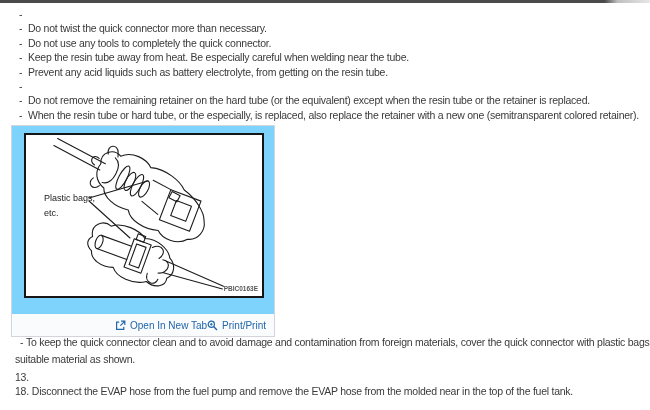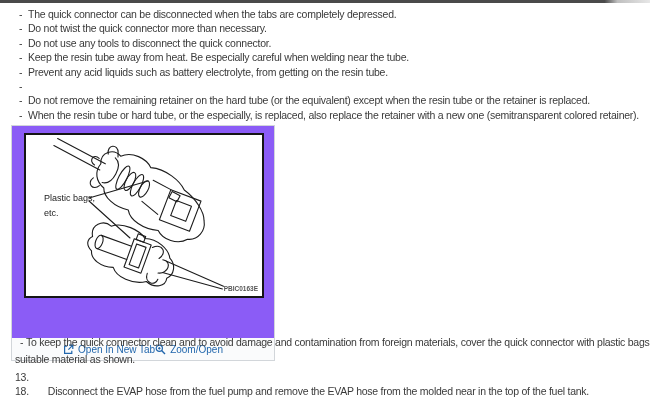--- a/index.html
+++ b/index.html
@@ -8,61 +8,60 @@
     font-family:"Liberation Sans", sans-serif;color:#3a3a3a;overflow:hidden;
   }
   .topbar{
     position:absolute;left:0;top:0;width:650px;height:3px;
     background:linear-gradient(to right,#4a4a4a 0%,#4a4a4a 93%,#bfbfbf 95%,#e7e7e7 100%);
   }
   .notes{position:absolute;left:19px;top:7px;font-size:10.5px;letter-spacing:-0.25px;}
   .note{display:flex;line-height:14.4px;white-space:nowrap;}
   .note .dash{width:9px;flex:0 0 9px;}
   .panel{
-    position:absolute;left:11px;top:125px;width:264px;height:236px;
-    border:1px solid #d2d6da;background:#8b5cf6;box-sizing:border-box;
+    position:absolute;left:11px;top:125px;width:264px;height:212px;
+    border:1px solid #d2d6da;background:#7dd3fc;box-sizing:border-box;
   }
   .imgbox{
     position:absolute;left:12px;top:7px;width:236px;height:161px;
     border:2px solid #151515;background:#ffffff;
   }
   .linkbar{
     position:absolute;left:0;right:0;bottom:0;height:22px;
-    display:flex;justify-content:center;align-items:center;
+    display:flex;justify-content:flex-end;align-items:center;
     padding:0 8px;background:#fafbfc;
   }
   .link{
     display:flex;align-items:center;gap:4px;font-size:10px;color:#2166ac;
     text-decoration:none;cursor:pointer;white-space:nowrap;
   }
   .link svg{display:block;}
   .para{position:absolute;left:15px;top:334px;font-size:10.5px;letter-spacing:-0.25px;line-height:17px;}
   .para .l1{margin-left:5px;white-space:nowrap;}
   .para .l2{white-space:nowrap;}
   .steps{position:absolute;left:15px;top:370px;font-size:10.5px;letter-spacing:-0.25px;}
-  .step{display:flex;gap:19px;line-height:14.2px;white-space:nowrap;align-items:center;}
+  .step{display:flex;gap:3px;line-height:14.2px;white-space:nowrap;align-items:center;}
   .figsvg text{font-family:"Liberation Sans", sans-serif;}
 </style>
 </head>
 <body>
 
 <div class="topbar"></div>
 
 <div class="notes">
   <div class="note">
       <span class="dash">-</span>
-      <span>The quick connector can be disconnected when the tabs are completely depressed.</span>
     </div>
   <div class="note">
       <span class="dash">-</span>
       <span>Do not twist the quick connector more than necessary.</span>
     </div>
   <div class="note">
       <span class="dash">-</span>
-      <span>Do not use any tools to disconnect the quick connector.</span>
+      <span>Do not use any tools to completely the quick connector.</span>
     </div>
   <div class="note">
       <span class="dash">-</span>
       <span>Keep the resin tube away from heat. Be especially careful when welding near the tube.</span>
     </div>
   <div class="note">
       <span class="dash">-</span>
       <span>Prevent any acid liquids such as battery electrolyte, from getting on the resin tube.</span>
     </div>
   <div class="note">
@@ -132,21 +131,21 @@
       </svg>
       <span>Open In New Tab</span>
     </a>
     <a class="link">
       <svg width="11" height="11" viewBox="0 0 11 11">
         <circle cx="4.3" cy="4.3" r="3.1" fill="none" stroke="#2166ac" stroke-width="1.2"></circle>
         <line x1="6.6" y1="6.6" x2="10" y2="10" stroke="#2166ac" stroke-width="1.4"></line>
         <line x1="4.3" y1="3" x2="4.3" y2="5.6" stroke="#2166ac" stroke-width="1"></line>
         <line x1="3" y1="4.3" x2="5.6" y2="4.3" stroke="#2166ac" stroke-width="1"></line>
       </svg>
-      <span>Zoom/Open</span>
+      <span>Print/Print</span>
     </a>
   </div>
 </div>
 
 <div class="para">
   <div class="l1"><span class="dash">-</span>&nbsp;<span>To keep the quick connector clean and to avoid damage and contamination from foreign materials, cover the quick connector with plastic bags or</span></div>
   <div class="l2">suitable material as shown.</div>
 </div>
 
 <div class="steps">

